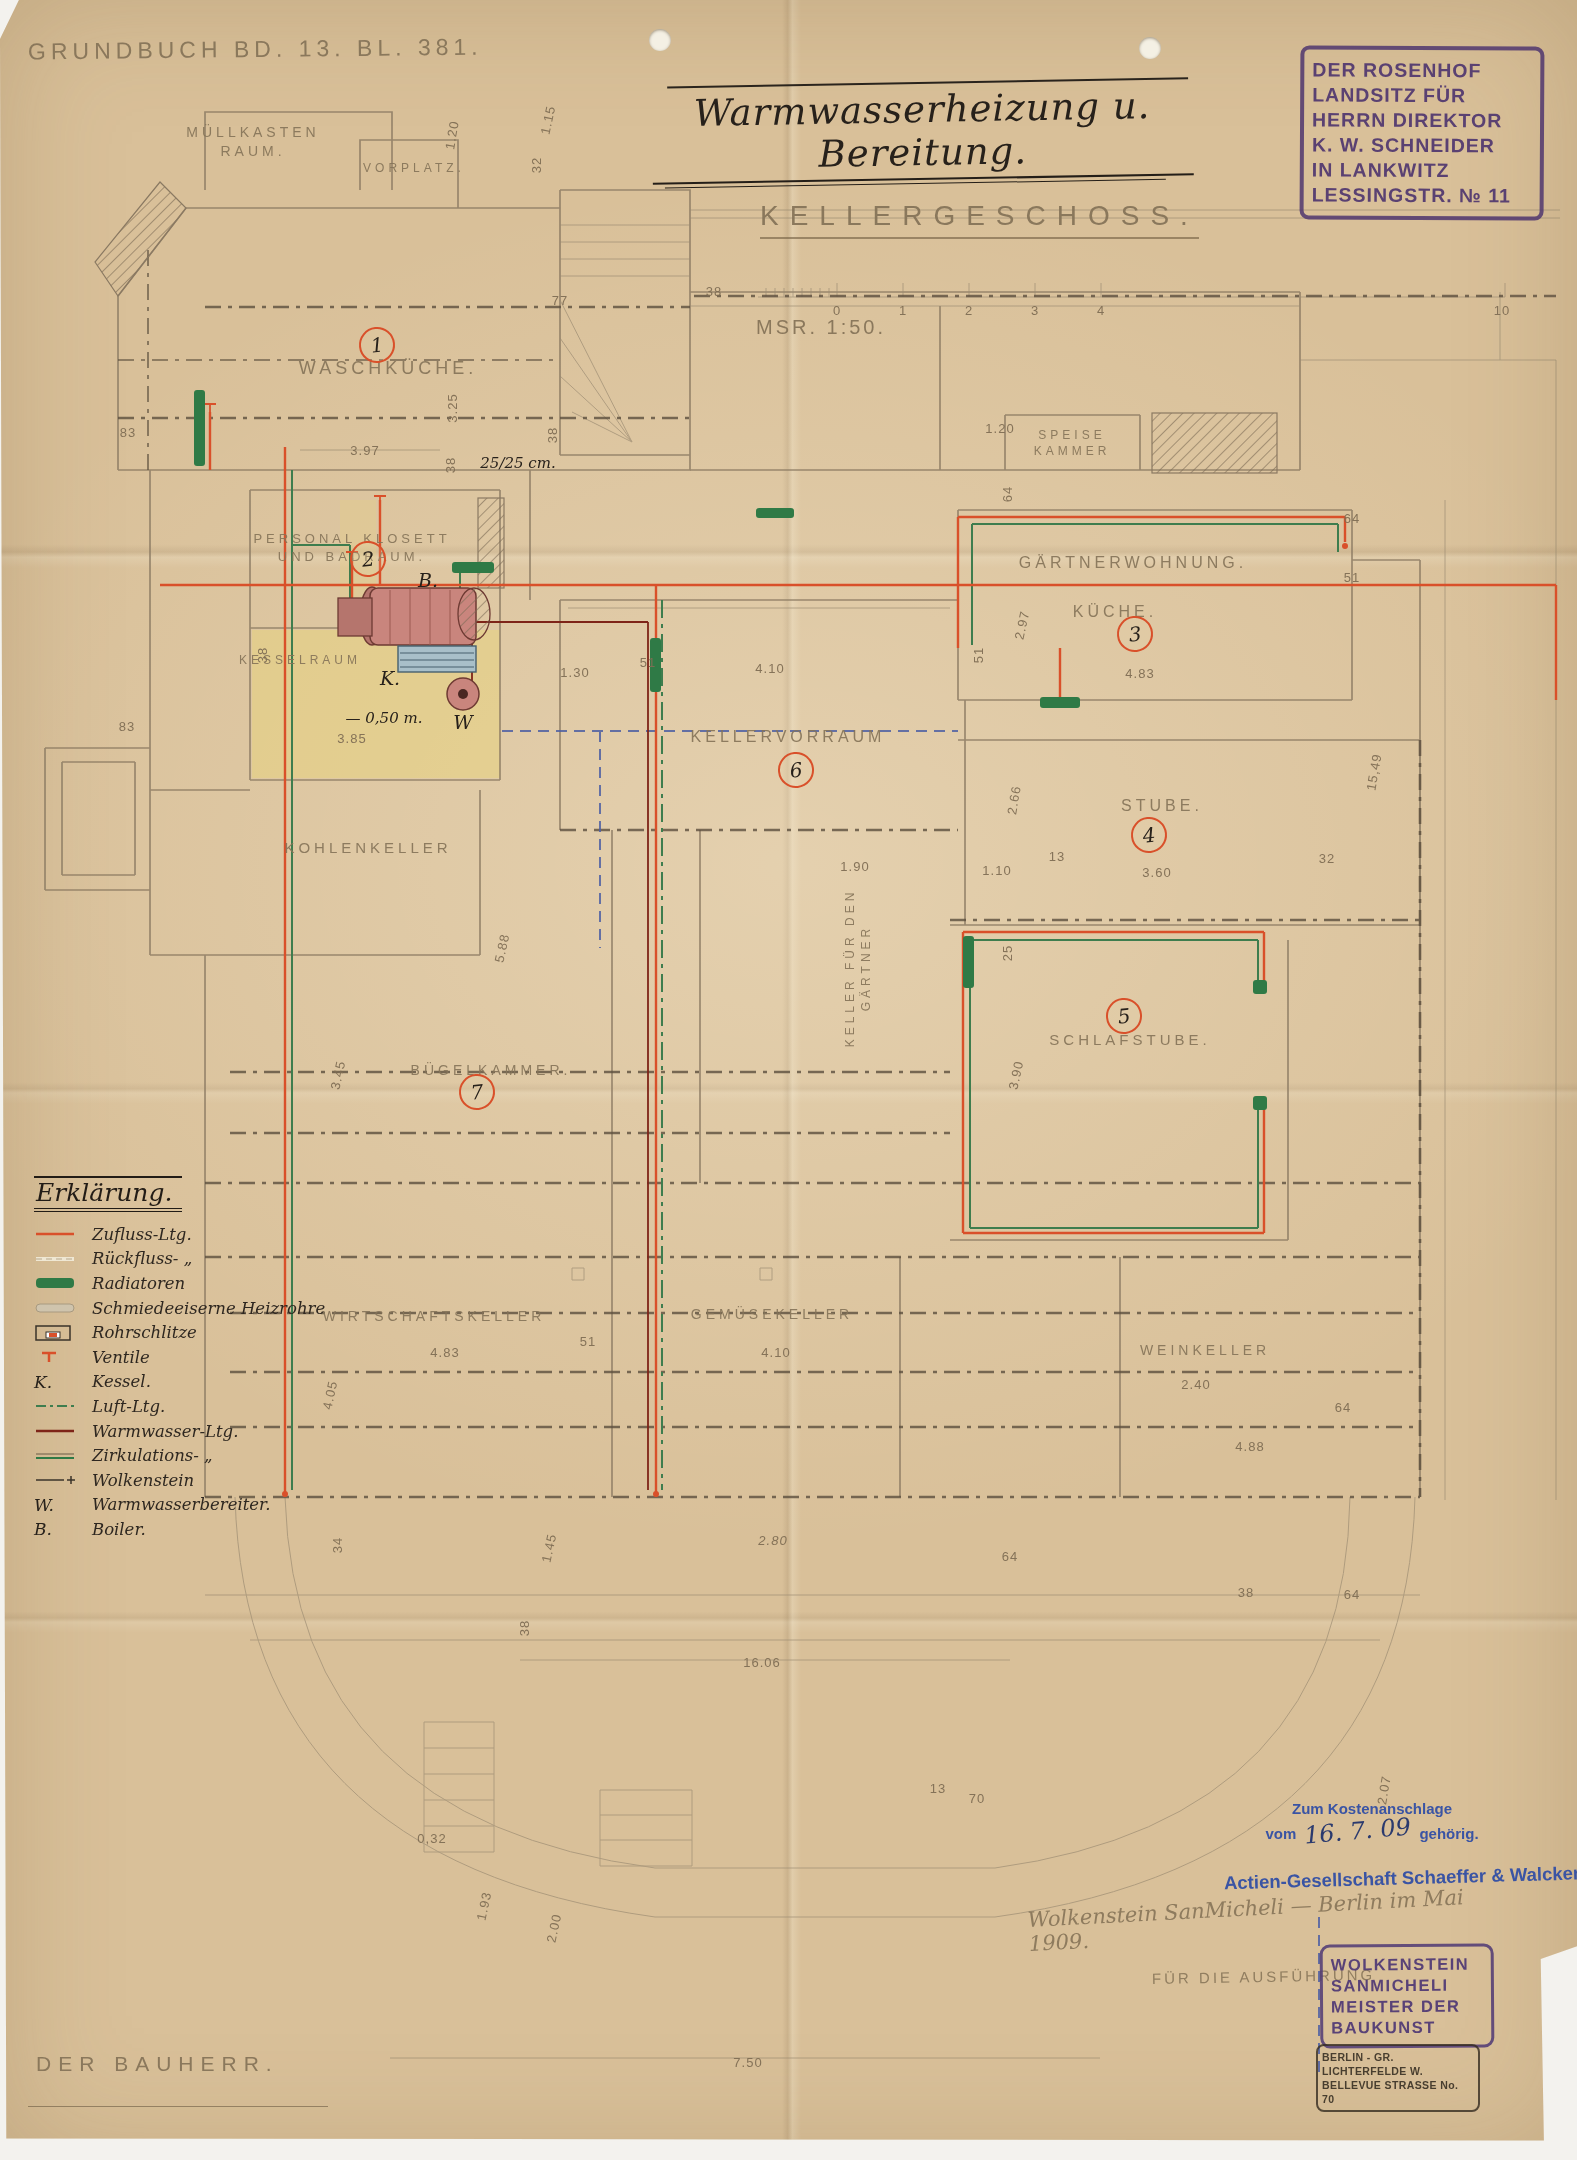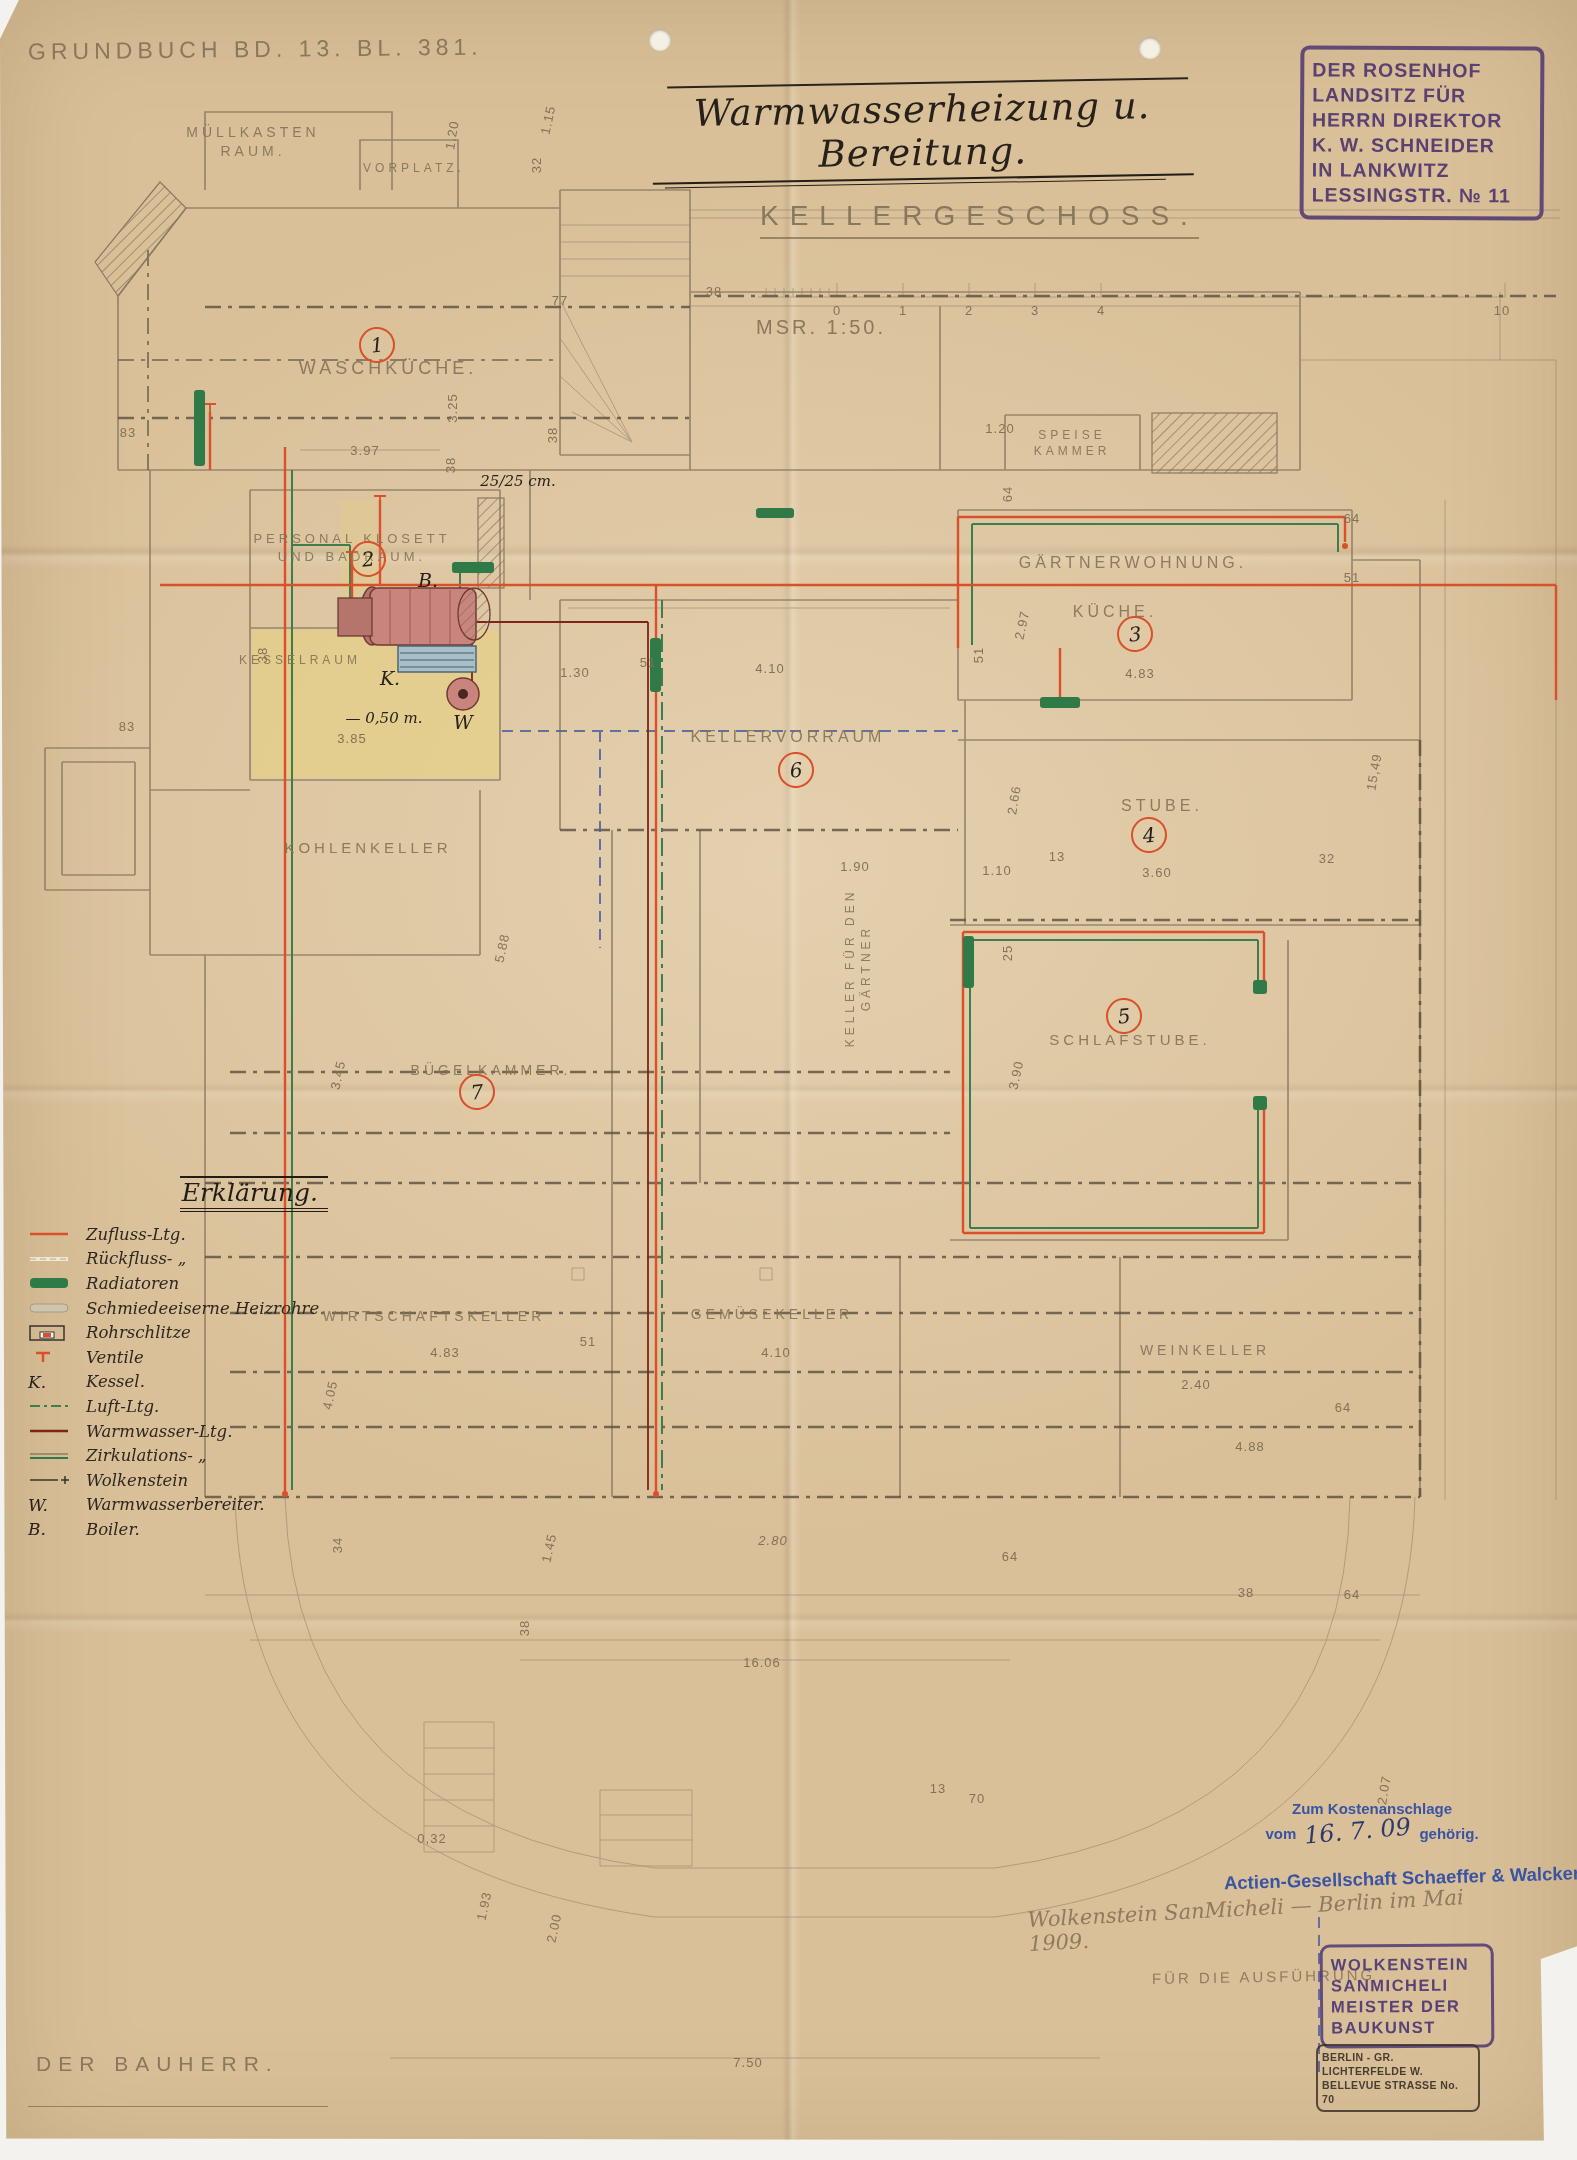--- a/index.html
+++ b/index.html
@@ -32,21 +32,21 @@
   .titleblock .over{border-top:2px solid #2a241d;margin:0 6px 2px 18px;}
   .titleblock .t{font-size:37px;letter-spacing:1px;padding:2px 0 4px;}
   .titleblock .u1{border-top:2.5px solid #241e18;margin:0 2px;}
   .titleblock .u2{border-top:1.5px solid #241e18;margin:3px 30px 0 14px;}
   .kg{left:760px;top:200px;font-size:28px;letter-spacing:11px;border-bottom:2px solid rgba(120,100,70,.65);
       padding-bottom:5px;text-align:center;}
   .msr{left:756px;top:316px;font-size:20px;letter-spacing:3px;}
   .ownerstamp{left:1300px;top:46px;width:224px;border:4px solid rgba(83,58,112,.88);border-radius:9px;
       padding:8px 4px 8px 8px;color:rgba(83,58,112,.95);font-weight:700;font-size:19.5px;line-height:25px;
       letter-spacing:1px;transform:rotate(.3deg);}
-  .legend{left:28px;top:1176px;width:300px;text-align:right;}
+  .legend{left:34px;top:1176px;width:300px;}
   .legend .lt{font-size:25px;color:#221c16;border-bottom:4px double #221c16;display:inline-block;
       padding:0 10px 1px 2px;margin-bottom:10px;border-top:2px solid #221c16;}
   .lrow{display:flex;align-items:center;height:24.6px;}
   .lsym{width:58px;flex:0 0 58px;display:flex;align-items:center;}
   .llab{font-size:16.5px;color:#2e2720;white-space:nowrap;}
   .kost{left:1262px;top:1800px;width:220px;color:#3a54a4;font-weight:700;font-size:15px;text-align:center;}
   .kost .date{font-family:"DejaVu Serif",serif;font-style:italic;font-weight:400;font-size:24px;
       color:#2b3a6e;display:inline-block;transform:rotate(-5deg);padding:0 4px;}
   .company{left:1224px;top:1868px;width:310px;color:#3a54a4;font-weight:700;font-size:18.5px;
       transform:rotate(-1.6deg);white-space:nowrap;}
@@ -305,21 +305,21 @@
         <div class="dim" style="left: 977px; top: 1798px;">70</div>
         <div class="dim" style="left: 1246px; top: 1592px;">38</div>
         <div class="dim" style="left: 1010px; top: 1556px;">64</div>
         <div class="dim" style="left: 337px; top: 1545px; transform: translate(-50%, -50%) rotate(-90deg);">34</div>
         <div class="dim" style="left: 837px; top: 310px;">0</div>
         <div class="dim" style="left: 903px; top: 310px;">1</div>
         <div class="dim" style="left: 969px; top: 310px;">2</div>
         <div class="dim" style="left: 1035px; top: 310px;">3</div>
         <div class="dim" style="left: 1101px; top: 310px;">4</div>
         <div class="dim" style="left: 1502px; top: 310px;">10</div>
-        <div class="note ink" style="left: 518px; top: 481px; text-align: right;">25/25 cm.</div>
+        <div class="note ink" style="left: 518px; top: 463px; text-align: right;">25/25 cm.</div>
         <div class="note ink" style="left: 384px; top: 718px;">— 0,50 m.</div>
       </div>
 
     <div class="abs legend">
       <div class="lt ink">Erklärung.</div>
       <div id="legend-items">
           <div class="lrow">
             <div class="lsym">
               <svg width="44" height="18" viewBox="0 0 44 18">
                 <line x1="2" y1="9" x2="40" y2="9" stroke="#d9502a" stroke-width="2.5"></line>

